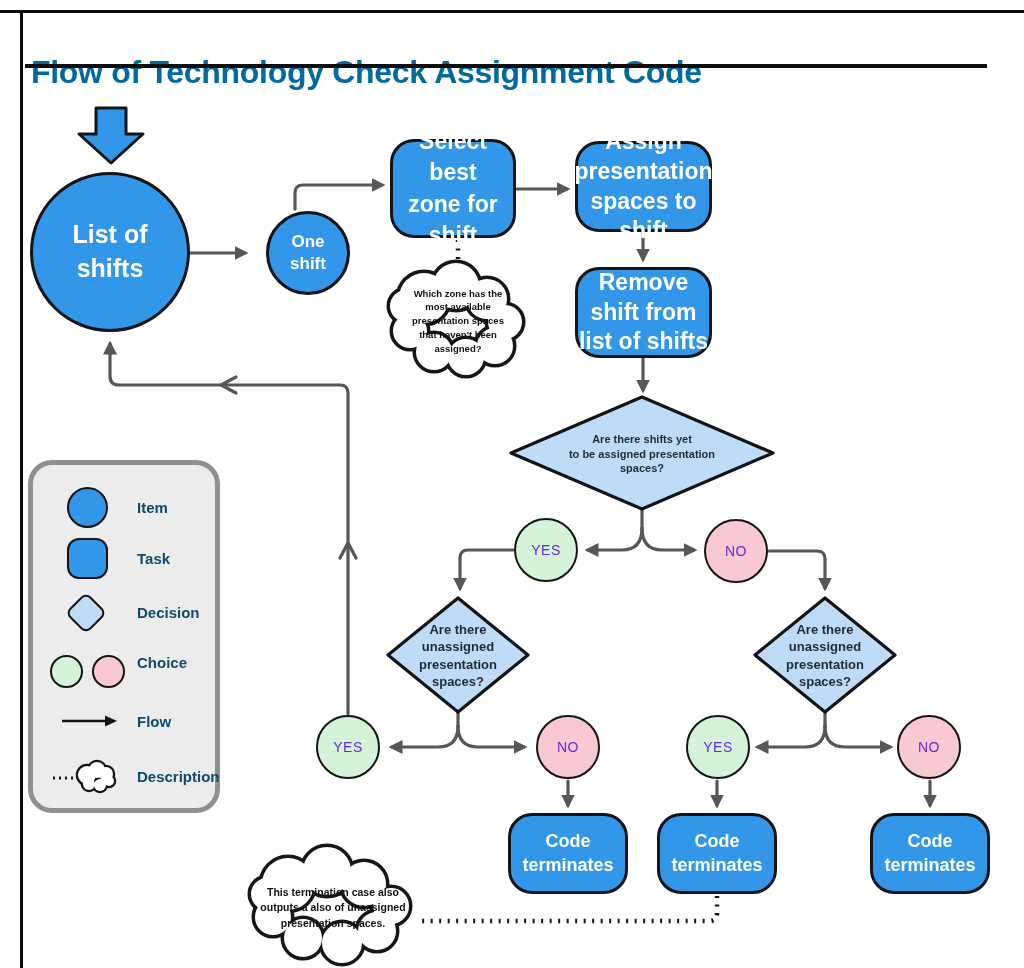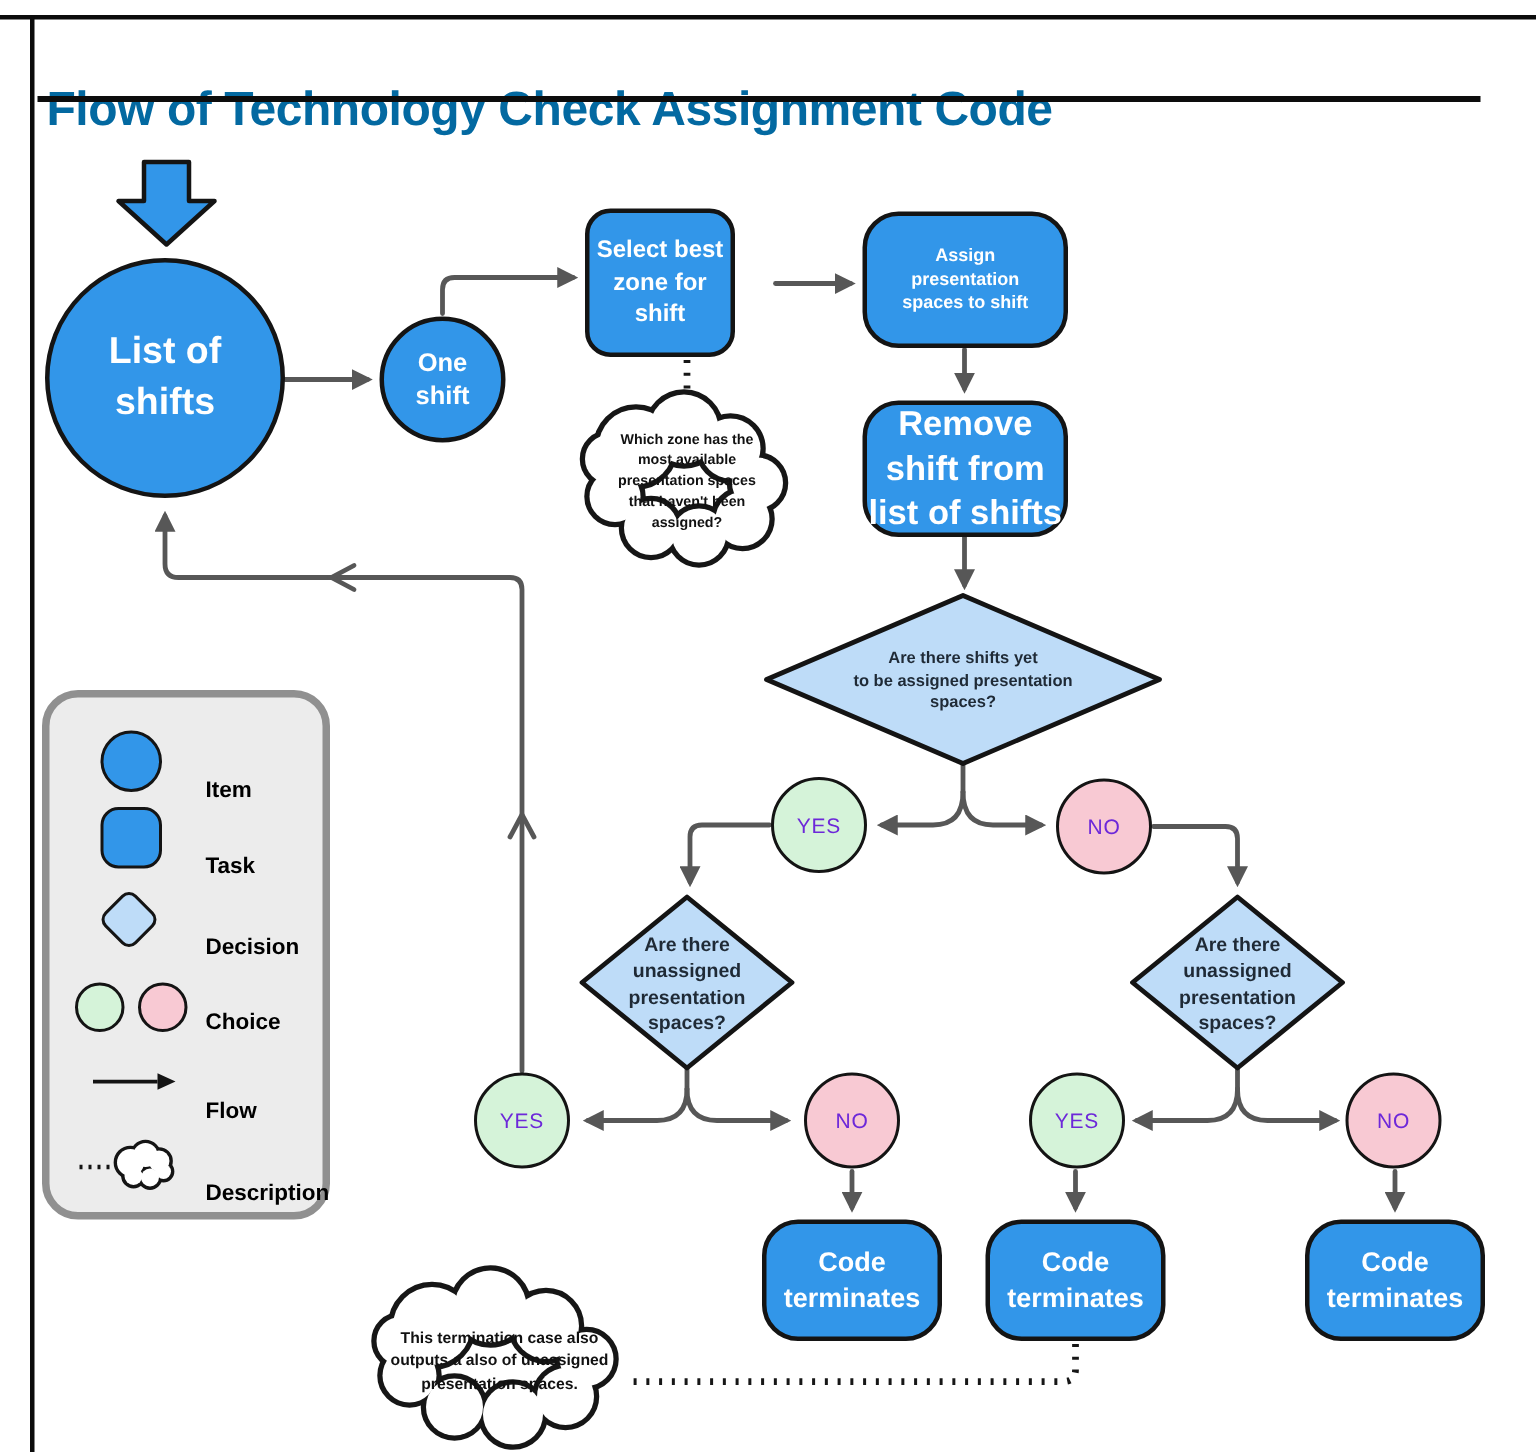--- a/index.html
+++ b/index.html
@@ -42,21 +42,21 @@
   }
   svg.canvas{left:0;top:0;z-index:1;}
   
   .legend{
     left:28px;top:460px;width:192px;height:353px;background:#ECECEC;
     border:5px solid #909090;border-radius:24px;z-index:2;box-sizing:border-box;
   }
   .legend .ico{position:absolute;box-sizing:border-box;}
   .legend .lbl{
     position:absolute;left:104px;height:20px;line-height:20px;
-    font-size:15px;font-weight:bold;color:#000000;margin-top:19px;
+    font-size:15px;font-weight:bold;color:#0c4a6e;
   }
   .leg-circle{left:34px;top:22px;width:41px;height:41px;border-radius:50%;background:#3296E9;border:2.5px solid #141414;}
   .leg-square{left:34px;top:73px;width:41px;height:41px;border-radius:12px;background:#3296E9;border:2.5px solid #141414;}
   .leg-diamond{left:38px;top:133px;width:30px;height:30px;border-radius:7px;background:#BEDCF8;border:2.5px solid #141414;transform:rotate(45deg);}
   .leg-green{left:17px;top:190px;width:33px;height:33px;border-radius:50%;background:#D5F3D9;border:2.5px solid #141414;}
   .leg-pink{left:59px;top:190px;width:33px;height:33px;border-radius:50%;background:#F8C9D3;border:2.5px solid #141414;}
 </style>
 </head>
 <body>
 
@@ -158,26 +158,26 @@
         <circle cx="342" cy="943" r="20"></circle>
       <circle cx="303" cy="938" r="19"></circle>
         <circle cx="273" cy="917" r="18"></circle>
       <circle cx="267" cy="894" r="16"></circle>
     </g>
   </g>
 </svg>
 
 <div class="abs node blue circle" style="left:30px;top:172px;width:160px;height:160px;font-size:25px;line-height:1.35;">List of
 shifts</div>
-<div class="abs node blue circle" style="left:253px;top:211px;width:84px;height:84px;font-size:17px;line-height:1.3;">One
+<div class="abs node blue circle" style="left:266px;top:211px;width:84px;height:84px;font-size:17px;line-height:1.3;">One
 shift</div>
 
-<div class="abs node blue rbox" style="left:390px;top:139px;width:100px;height:99px;font-size:16px;line-height:1.35;border-radius:17px;">Select best
+<div class="abs node blue rbox" style="left:390px;top:139px;width:126px;height:99px;font-size:23px;line-height:1.35;">Select best
 zone for shift</div>
-<div class="abs node blue rbox" style="left:575px;top:141px;width:137px;height:91px;font-size:12px;line-height:1.3;">Assign
+<div class="abs node blue rbox" style="left:575px;top:141px;width:137px;height:91px;font-size:23px;line-height:1.3;">Assign
 presentation
 spaces to shift</div>
 <div class="abs node blue rbox" style="left:575px;top:267px;width:137px;height:91px;font-size:23px;line-height:1.3;">Remove
 shift from
 list of shifts</div>
 
 <div class="abs dtext" style="left:512px;top:398px;width:260px;height:112px;font-size:11px;">Are there shifts yet
 to be assigned presentation
 spaces?</div>
 <div class="abs dtext" style="left:388px;top:600px;width:140px;height:111px;font-size:13px;">Are there

